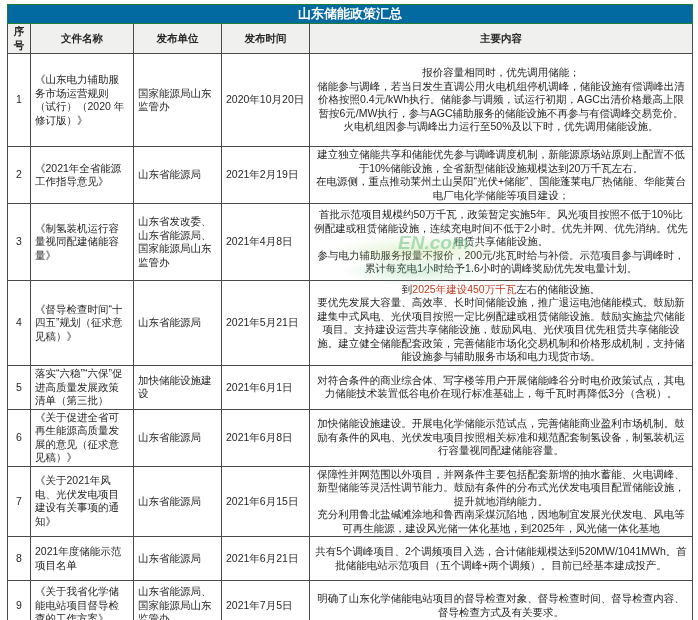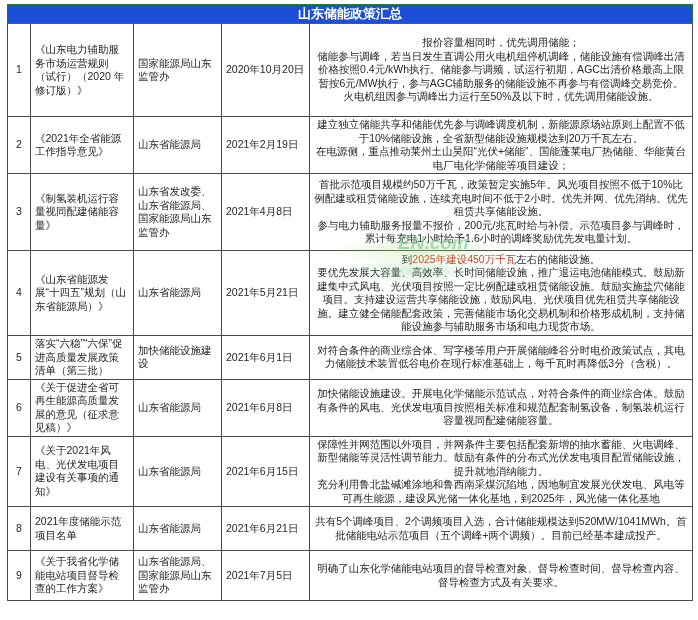--- a/index.html
+++ b/index.html
@@ -11,21 +11,21 @@
     position:absolute;left:7px;top:4px;width:685px;
     border-collapse:collapse;table-layout:fixed;
   }
   td,th{
     border:1px solid #4a4a4a;
     font-size:10.5px;line-height:13.5px;color:#262626;
     vertical-align:middle;padding:1px 4px;overflow:hidden;
     word-break:break-all;
   }
   .title-bar{
-    background:#1d4ed8;border-color:#1e7e34;
+    background:#0369a1;border-color:#1e7e34;
     color:#ffffff;font-weight:bold;font-size:13px;
     text-align:center;height:16px;padding:1px 0;
   }
   thead th{
     background:#f0f1ef;font-weight:bold;text-align:center;height:15px;
   }
   td.num{text-align:center;}
   td.content{white-space:pre-wrap;text-align:center;}
   tr.h93{height:93px;} tr.h57{height:57px;} tr.h77{height:77px;}
   tr.h85{height:85px;} tr.h41{height:41px;} tr.h68{height:68px;}
@@ -56,20 +56,27 @@
       <col style="width:23px">
         <col style="width:103px">
         <col style="width:88px">
       <col style="width:88px">
         <col style="width:383px">
     </colgroup>
     <thead>
       <tr>
         <th class="title-bar" colspan="5">山东储能政策汇总</th>
       </tr>
+      <tr>
+        <th>序号</th>
+        <th>文件名称</th>
+        <th>发布单位</th>
+        <th>发布时间</th>
+        <th>主要内容</th>
+      </tr>
     </thead>
     <tbody>
       <tr class="h93">
         <td class="num">1</td>
         <td>《山东电力辅助服务市场运营规则（试行）（2020 年修订版）》</td>
         <td>国家能源局山东监管办</td>
         <td>2020年10月20日</td>
         <td class="content">报价容量相同时，优先调用储能；
 储能参与调峰，若当日发生直调公用火电机组停机调峰，储能设施有偿调峰出清价格按照0.4元/kWh执行。储能参与调频，试运行初期，AGC出清价格最高上限暂按6元/MW执行，参与AGC辅助服务的储能设施不再参与有偿调峰交易竞价。火电机组因参与调峰出力运行至50%及以下时，优先调用储能设施。</td>
       </tr>
@@ -84,39 +91,39 @@
       <tr class="h77">
         <td class="num">3</td>
         <td>《制氢装机运行容量视同配建储能容量》</td>
         <td>山东省发改委、山东省能源局、国家能源局山东监管办</td>
         <td>2021年4月8日</td>
         <td class="content">首批示范项目规模约50万千瓦，政策暂定实施5年。风光项目按照不低于10%比例配建或租赁储能设施，连续充电时间不低于2小时。优先并网、优先消纳。优先租赁共享储能设施。
 参与电力辅助服务报量不报价，200元/兆瓦时给与补偿。示范项目参与调峰时，累计每充电1小时给予1.6小时的调峰奖励优先发电量计划。</td>
       </tr>
       <tr class="h85">
         <td class="num">4</td>
-        <td>《山东省能源发展“十四五”规划（山东省能源局）》</td>
+        <td>《督导检查时间“十四五”规划（征求意见稿）》</td>
         <td>山东省能源局</td>
         <td>2021年5月21日</td>
         <td class="content"><span>到</span><span class="red-seg">2025年建设450万千瓦</span><span>左右的储能设施。
 要优先发展大容量、高效率、长时间储能设施，推广退运电池储能模式。鼓励新建集中式风电、光伏项目按照一定比例配建或租赁储能设施。鼓励实施盐穴储能项目。支持建设运营共享储能设施，鼓励风电、光伏项目优先租赁共享储能设施。建立健全储能配套政策，完善储能市场化交易机制和价格形成机制，支持储能设施参与辅助服务市场和电力现货市场。</span></td>
       </tr>
       <tr class="h41">
         <td class="num">5</td>
         <td>落实“六稳”“六保”促进高质量发展政策清单（第三批）</td>
         <td>加快储能设施建设</td>
         <td>2021年6月1日</td>
         <td class="content">对符合条件的商业综合体、写字楼等用户开展储能峰谷分时电价政策试点，其电力储能技术装置低谷电价在现行标准基础上，每千瓦时再降低3分（含税）。</td>
       </tr>
       <tr class="h57">
         <td class="num">6</td>
         <td>《关于促进全省可再生能源高质量发展的意见（征求意见稿）》</td>
         <td>山东省能源局</td>
         <td>2021年6月8日</td>
-        <td class="content">加快储能设施建设。开展电化学储能示范试点，对符合条件的商业综合体。鼓励有条件的风电、光伏发电项目按照相关标准和规范配套制氢设备，制氢装机运行容量视同配建储能容量。</td>
+        <td class="content">加快储能设施建设。开展电化学储能示范试点，完善储能商业盈利市场机制。鼓励有条件的风电、光伏发电项目按照相关标准和规范配套制氢设备，制氢装机运行容量视同配建储能容量。</td>
       </tr>
       <tr class="h68">
         <td class="num">7</td>
         <td>《关于2021年风电、光伏发电项目建设有关事项的通知》</td>
         <td>山东省能源局</td>
         <td>2021年6月15日</td>
         <td class="content">保障性并网范围以外项目，并网条件主要包括配套新增的抽水蓄能、火电调峰、新型储能等灵活性调节能力。鼓励有条件的分布式光伏发电项目配置储能设施，提升就地消纳能力。
 充分利用鲁北盐碱滩涂地和鲁西南采煤沉陷地，因地制宜发展光伏发电、风电等可再生能源，建设风光储一体化基地，到2025年，风光储一体化基地</td>
       </tr>
       <tr class="h44">

